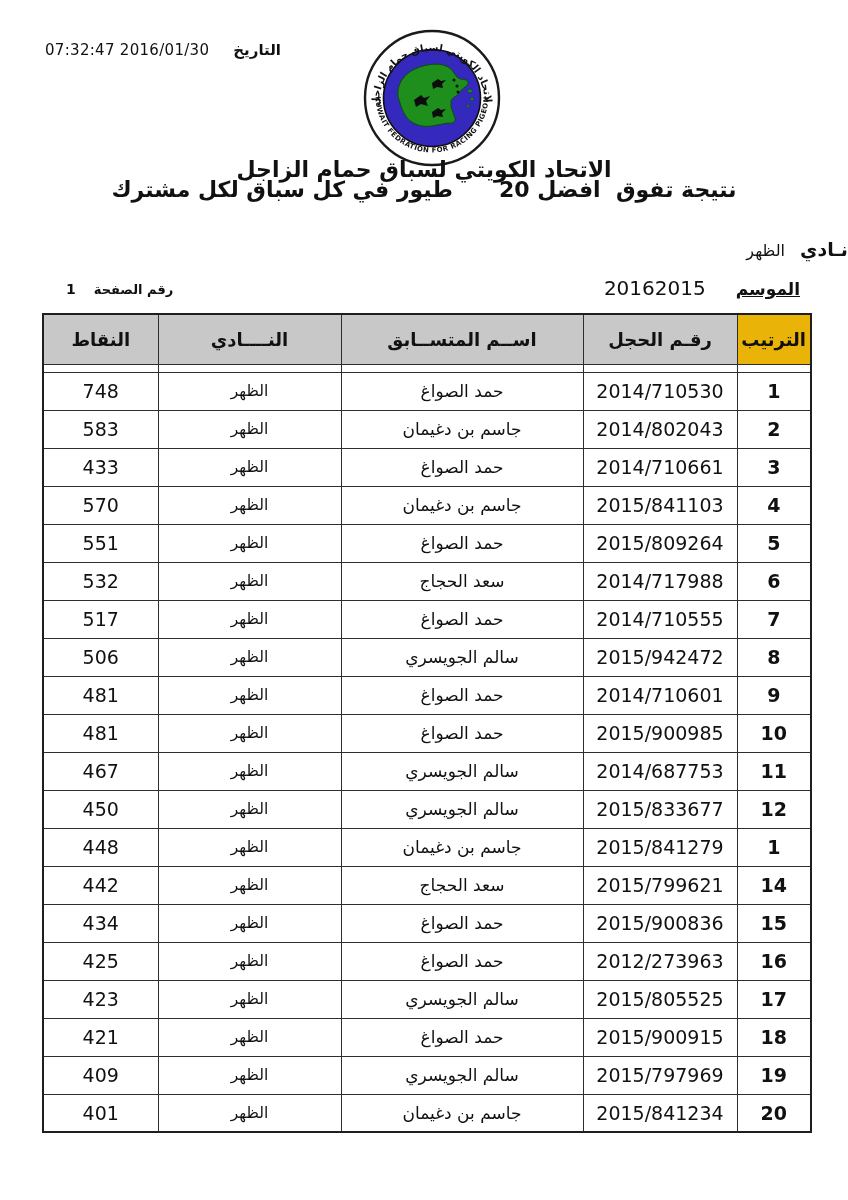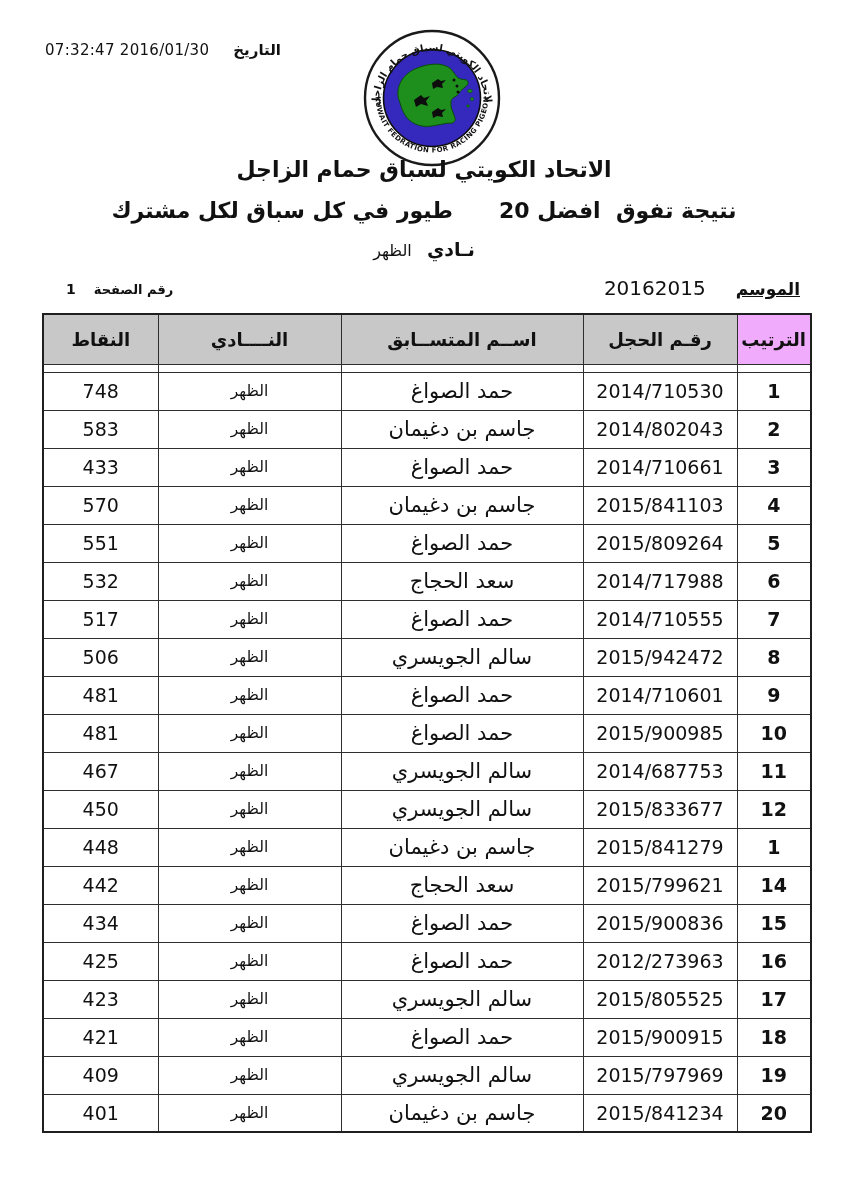--- a/index.html
+++ b/index.html
@@ -17,23 +17,23 @@
   .date-group { position:absolute; top:41px; left:45px; display:flex; direction:rtl; align-items:baseline; gap:24px; }
   .date-label { font-weight:bold; font-size:15px;text-align:right; }
   .date-value { font-size:15px; direction:ltr; letter-spacing:0.3px; }
 
   
   .logo { position:absolute; top:28px; left:362px; width:140px; height:140px; }
 
   
   .title-1 { position:absolute; top:157px; left:0; width:100%; text-align:center; direction:rtl;
              font-size:22px; font-weight:bold; }
-  .title-2 { position:absolute; top:198px; left:0; width:100%; text-align:center; direction:rtl;
+  .title-2 { position:absolute; top:177px; left:0; width:100%; text-align:center; direction:rtl;
              font-size:22px; font-weight:bold; white-space:pre; }
-  .title-3 { position:absolute; top:238px; left:0; width:100%; text-align:center; direction:rtl; }
+  .title-3 { position:absolute; top:238px; left:0; width:100%; text-align:right; direction:rtl; }
   .club-label { font-weight:bold; font-size:19px; }
   .club-name  { font-size:16px; margin-right:10px; }
 
   
   .season-group { position:absolute; top:276px; right:48px; display:flex; direction:rtl; align-items:baseline; gap:30px; }
   .season-label { font-weight:bold; font-size:17px;text-decoration:underline; }
   .season-value { font-size:20px; direction:ltr; }
   .pageno-group { position:absolute; top:281px; left:66px; display:flex; direction:rtl; align-items:baseline; gap:18px; }
   .pageno-label { font-weight:bold; font-size:13px; }
   .pageno-value { font-weight:bold; font-size:14px; }
@@ -43,21 +43,21 @@
     position:absolute; top:313px; left:42px; width:768px;
     border-collapse:collapse; direction:rtl; table-layout:fixed;
     border:2.5px solid #1f1f1f;
   }
   table.results th, table.results td { border:1.6px solid #2e2e2e; text-align:center; vertical-align:middle; }
   table.results thead th { height:50px; font-weight:bold; font-size:18px; padding:0 4px; }
   tr.spacer-row td { height:8px; border-top:1.6px solid #2e2e2e; border-bottom:1.6px solid #2e2e2e; background:#fff; }
   tbody tr.data-row td { height:38px; background:#fff; }
   td.c-rank   { font-weight:bold; font-size:19px; }
   td.c-ring   { font-size:19px; direction:ltr; }
-  td.c-name   { font-size:21px; }
+  td.c-name   { font-size:17px; }
   td.c-club   { font-size:15.5px; }
   td.c-points { font-size:19px; }
 </style>
 </head>
 <body>
 
 <div class="page">
 
   <div class="date-group">
     <span class="date-label">التاريخ</span>
@@ -114,21 +114,21 @@
   <table class="results">
     <colgroup>
       <col style="width:74px">
         <col style="width:154px">
         <col style="width:242px">
       <col style="width:183px">
         <col style="width:115px">
     </colgroup>
     <thead>
       <tr>
-        <th style="background: #f0abfc; padding-left: 34px;">الترتيب</th>
+        <th style="background: #eab308; padding-left: 34px;">الترتيب</th>
         <th style="background: rgb(200, 200, 200);">رقـم الحجل</th>
         <th style="background: rgb(200, 200, 200);">اســم المتســابق</th>
         <th style="background: rgb(200, 200, 200);">النــــادي</th>
         <th style="background: rgb(200, 200, 200);">النقاط</th>
       </tr>
     </thead>
     <tbody>
       <tr class="spacer-row">
         <td></td>
           <td></td>

